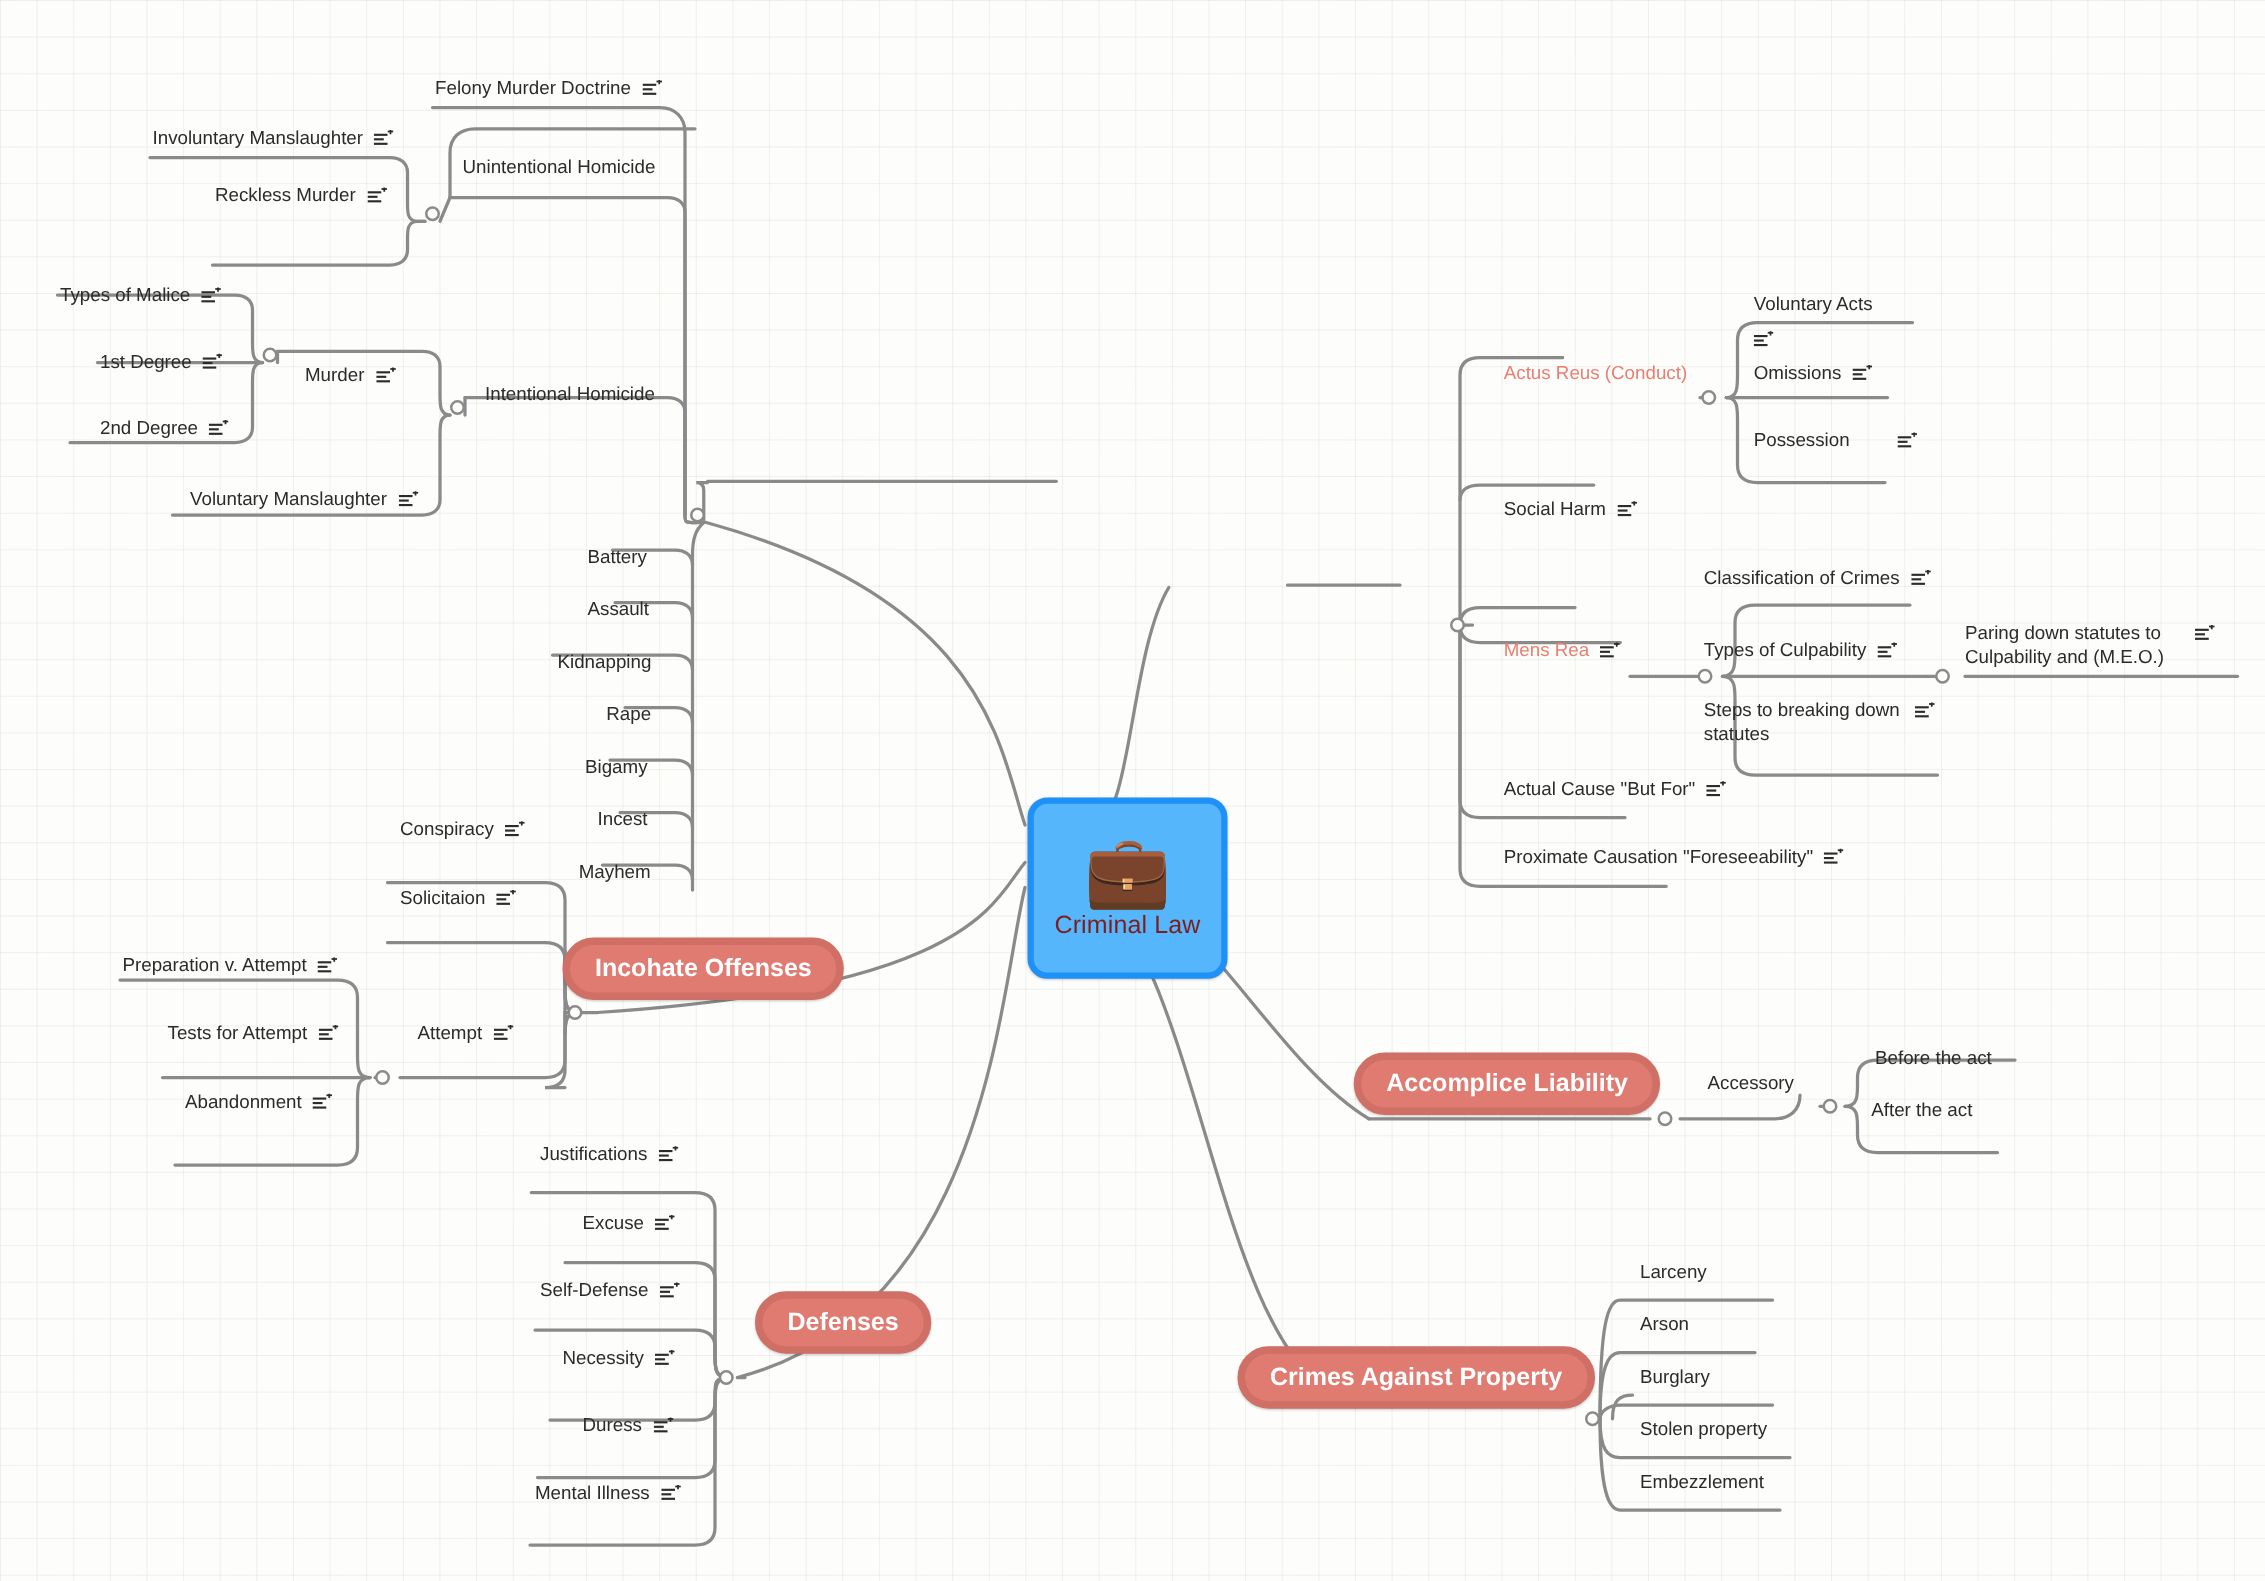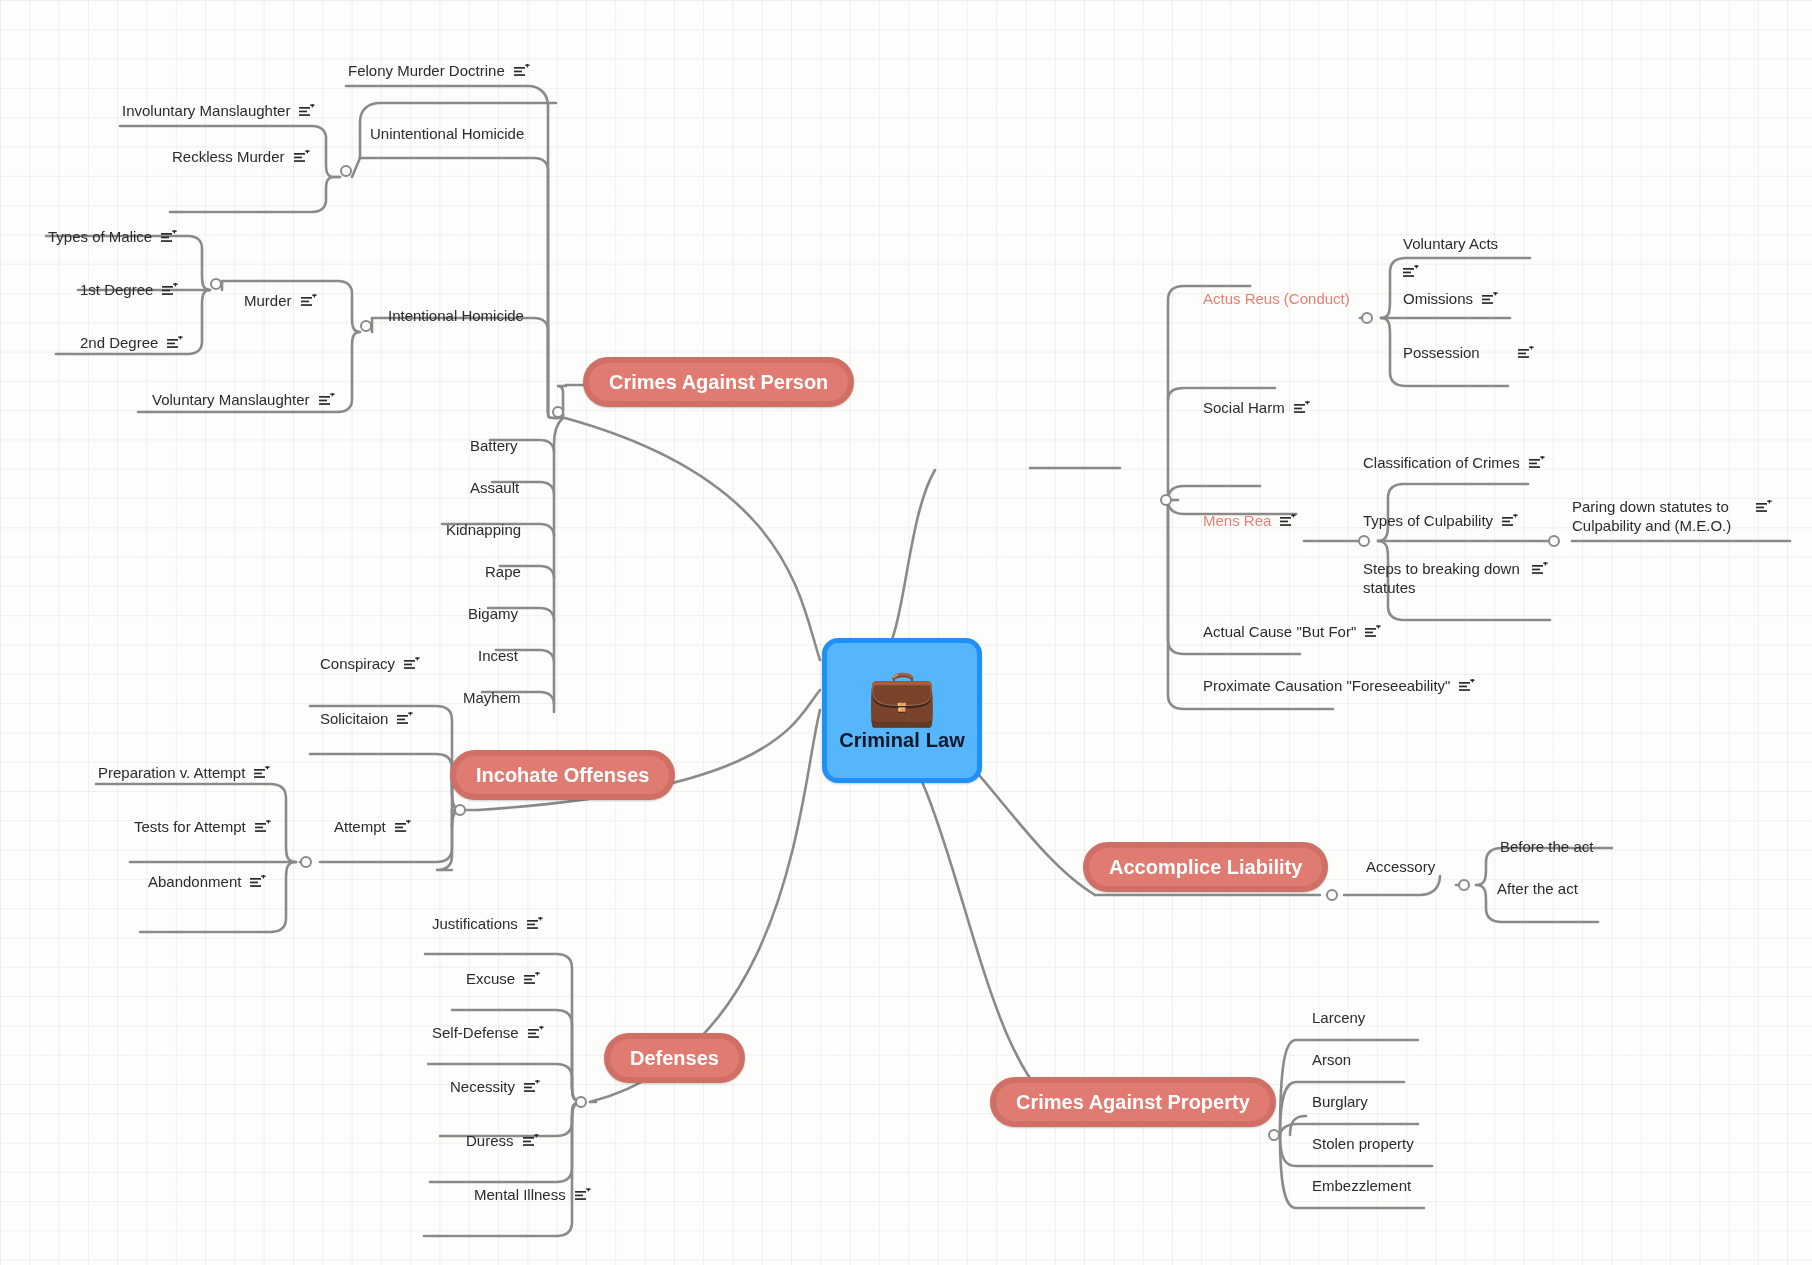--- a/index.html
+++ b/index.html
@@ -27,21 +27,21 @@
     border: 5px solid #1e90f7;
     border-radius: 16px;
     display: flex;
     flex-direction: column;
     align-items: center;
     justify-content: center;
     box-shadow: 0 1px 2px rgba(0,0,0,0.18);
   }
   .center-emoji { font-size: 56px; line-height: 1; margin-bottom: 4px; }
   .center-label {
-    font-size: 20px; font-weight: 700; color: #0f172a; letter-spacing: .1px;
+    font-size: 20px; font-weight: 400; color: #7f1d1d; letter-spacing: .1px;
   }
 
   
   .pill {
     position: absolute;
     background: #e07b72;
     border: 6px solid #cf6f66;
     border-radius: 40px;
     color: #fff;
     font-size: 20px;
@@ -189,23 +189,20 @@
       <path d="M 1280 1135 C 1280 1160 1286 1166 1296 1166 L 1432 1166"></path>
       <path d="M 1280 1135 C 1280 1190 1286 1208 1296 1208 L 1424 1208"></path>
     </g>
   </svg>
 
   <div class="center-node" style="left:822px; top:638px; width:160px; height:145px;">
     <div class="center-emoji">💼</div>
     <div class="center-label">Criminal Law</div>
   </div>
 
-  <div class="pill" style="left:583px; top:357px; height:50px;">
-    <span>Crimes Against Person</span>
-  </div>
 
 
   <div class="pill" style="left:450px; top:750px; height:50px;">
     <span>Incohate Offenses</span>
   </div>
 
   <div class="pill" style="left:604px; top:1033px; height:50px;">
     <span>Defenses</span>
   </div>
 
@@ -709,21 +706,21 @@
           <rect x="0" y="6.6" width="8" height="1.7"></rect>
           <rect x="0" y="10.2" width="11" height="1.7"></rect>
         </g>
       <g fill="#2b2b2b">
           <rect x="11.2" y="0.5" width="4.4" height="1.4"></rect>
           <rect x="12.7" y="-1" width="1.4" height="4.4"></rect>
         </g>
     </svg>
   </div>
 
-  <div class="lbl" style="left:428px; top:1186px;margin-left:46px;">
+  <div class="lbl" style="left:428px; top:1186px;">
     <span class="lbl-text">Mental Illness</span>
     <svg class="note-icon" width="16" height="14" viewBox="0 0 16 14">
       <g fill="#2b2b2b">
           <rect x="0" y="3" width="11" height="1.7"></rect>
           <rect x="0" y="6.6" width="8" height="1.7"></rect>
           <rect x="0" y="10.2" width="11" height="1.7"></rect>
         </g>
       <g fill="#2b2b2b">
           <rect x="11.2" y="0.5" width="4.4" height="1.4"></rect>
           <rect x="12.7" y="-1" width="1.4" height="4.4"></rect>

